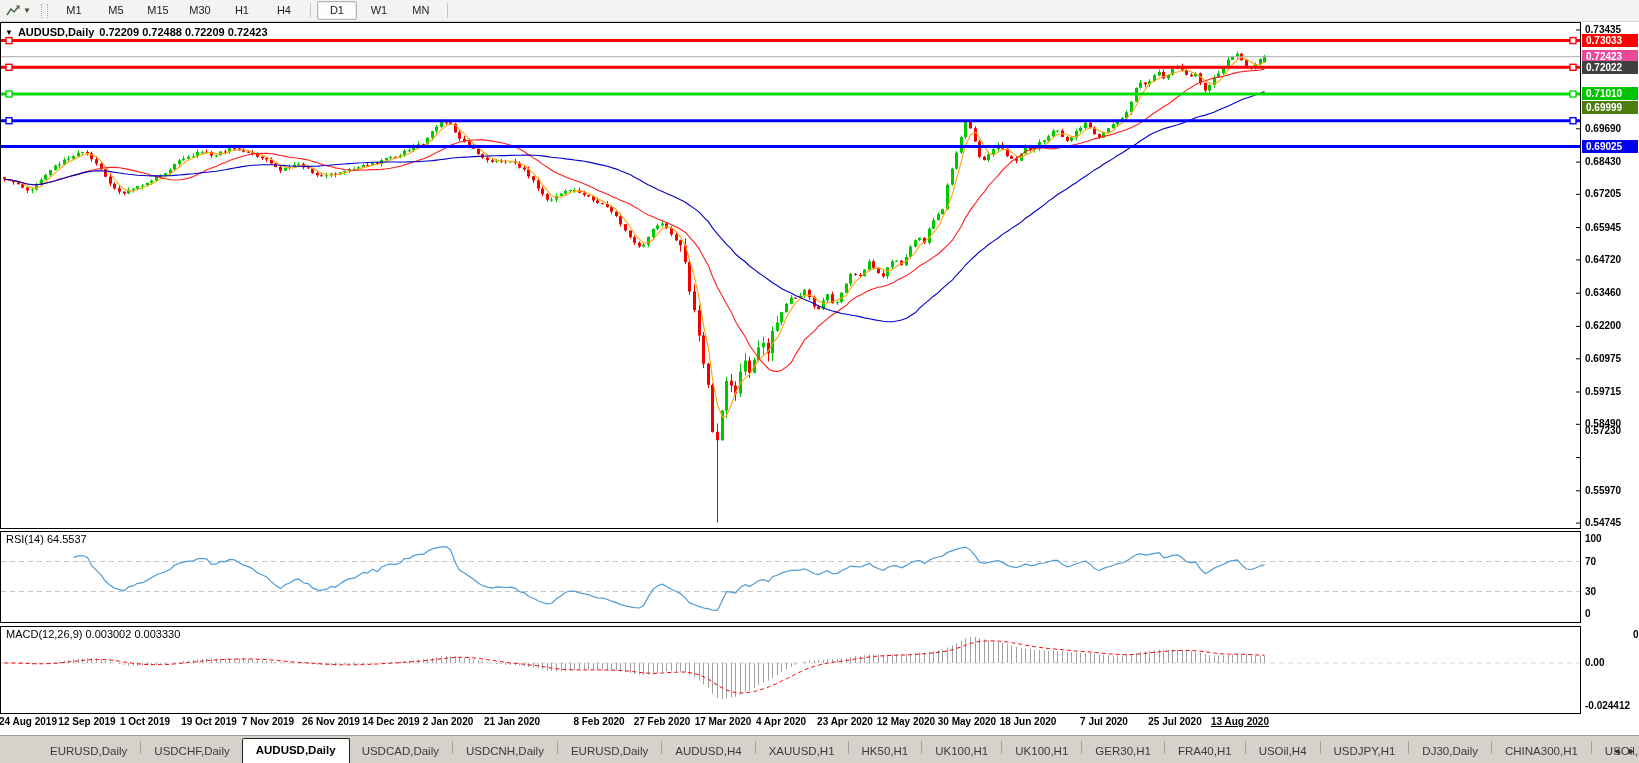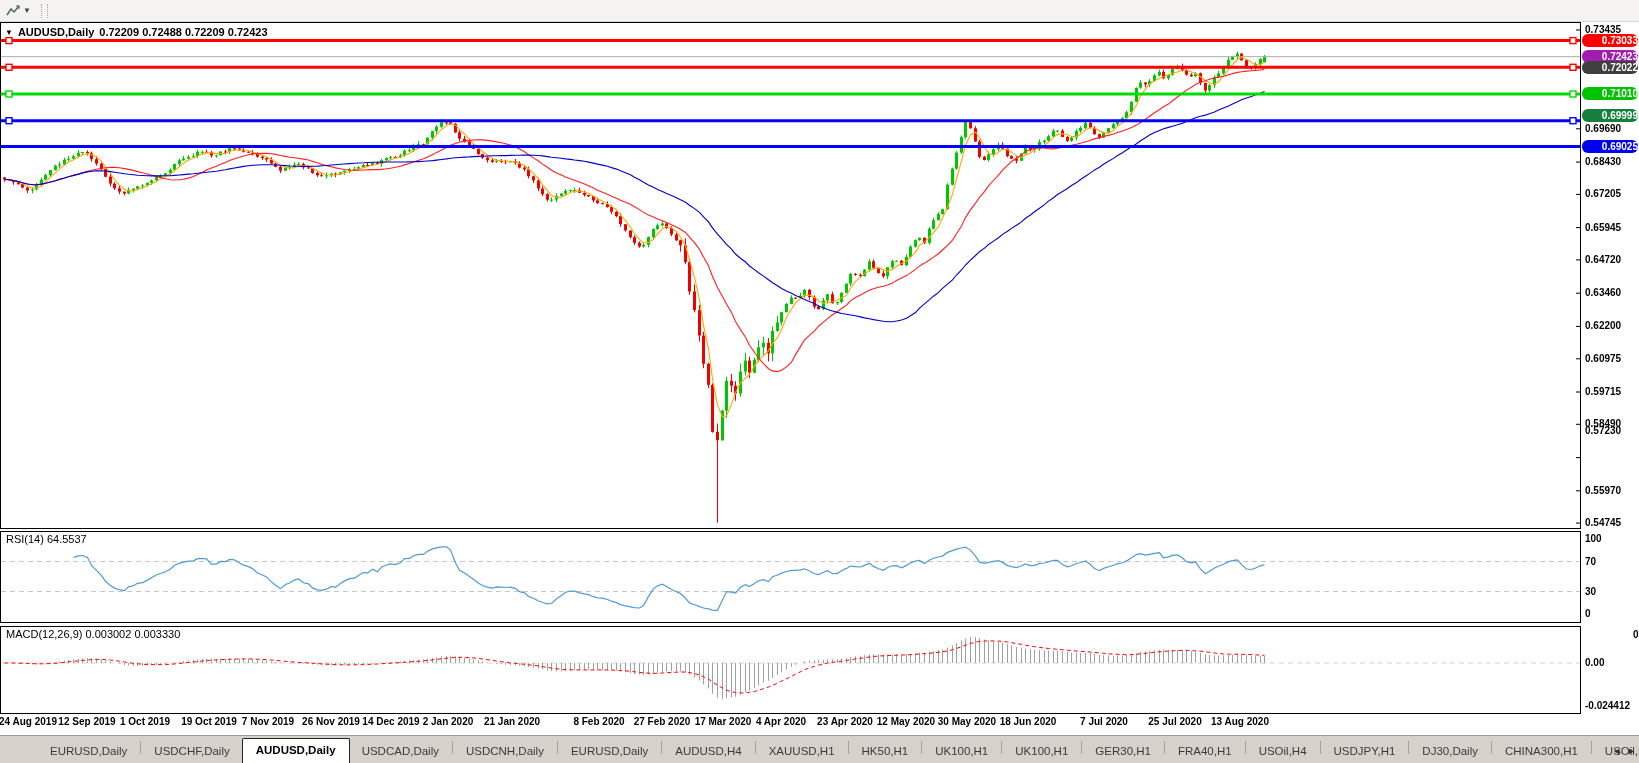--- a/index.html
+++ b/index.html
@@ -21,21 +21,21 @@
   .chart-title{position:absolute;left:5px;top:26px;z-index:2;font-size:11px;font-weight:700;color:#000;
                display:flex;align-items:center;gap:5px;}
   .collapse-icon{font-size:8px;color:#000;}
   .ind-label{position:absolute;left:6px;z-index:2;font-size:11px;color:#000;}
   .scroll-marker{position:absolute;left:1511px;top:16px;width:0;height:0;z-index:2;
                  border-left:5px solid transparent;border-right:5px solid transparent;border-bottom:6px solid #b9b9b9;}
   
   #right-axis{position:absolute;left:1581px;top:0;width:58px;height:735px;z-index:2;}
   .ytick{position:absolute;left:4px;font-size:10px;font-weight:700;color:#000;white-space:nowrap;}
   .ptag{position:absolute;left:1px;width:52px;height:13px;line-height:13px;font-size:10px;font-weight:700;
-        color:#fff;text-align:right;padding-left:4px;z-index:3;border-radius:6px;}
+        color:#fff;text-align:left;padding-left:4px;z-index:3;}
   
   #date-axis{position:absolute;left:0;top:716px;width:1581px;height:16px;z-index:2;}
   .xtick{position:absolute;top:0;font-size:10px;font-weight:700;color:#000;white-space:nowrap;transform:translateX(-50%);}
   
   .tabbar{position:absolute;left:0;top:735px;width:1639px;height:28px;background:#d6d2cb;
           border-top:1px solid #9e9a93;display:flex;align-items:flex-end;padding-left:38px;box-sizing:border-box;z-index:5;}
   .tab{font-size:11.5px;color:#3a3a3a;padding:4px 12px 6px 12px;cursor:pointer;white-space:nowrap;}
   .tab.active{background:#fff;border:1px solid #222;border-bottom:none;border-radius:2px 2px 0 0;
               font-weight:700;color:#000;padding:5px 13px 7px 13px;}
   .tabsep{width:1px;height:13px;background:#a6a29b;margin:0 1px 9px 1px;}
@@ -51,20 +51,33 @@
     <div class="tool-left">
       <span class="tool-icon">
         <svg width="14" height="12" viewBox="0 0 14 12">
             <path d="M1 10 L5 4 L8 7 L13 1" stroke="#4a6b4a" stroke-width="1.5" fill="none"></path>
             <path d="M10 1 L13 1 L13 4" stroke="#4a6b4a" stroke-width="1.2" fill="none"></path>
           </svg>
       </span>
       <span class="tool-caret">▼</span>
     </div>
     <div class="grip"></div>
+    <div id="tf-buttons" style="display:flex;align-items:center;">
+        <div class="tfbtn">M1</div>
+        <div class="tfbtn">M5</div>
+        <div class="tfbtn">M15</div>
+        <div class="tfbtn">M30</div>
+        <div class="tfbtn">H1</div>
+        <div class="tfbtn">H4</div>
+        <div class="tbsep"></div>
+        <div class="tfbtn active">D1</div>
+        <div class="tfbtn">W1</div>
+        <div class="tfbtn">MN</div>
+        <div class="tbsep"></div>
+      </div>
   </div>
 
   <div class="scroll-marker"></div>
 
   <svg id="chart-svg" width="1581" height="714">
       <rect x="0.5" y="22.5" width="1580" height="506" fill="#fff" stroke="#000" stroke-width="1"></rect>
       <rect x="0.5" y="531.5" width="1580" height="91" fill="#fff" stroke="#000" stroke-width="1"></rect>
       <rect x="0.5" y="626.5" width="1580" height="87" fill="#fff" stroke="#000" stroke-width="1"></rect>
       <line x1="1" y1="561.5" x2="1580" y2="561.5" stroke="#c6c6c6" stroke-width="1" stroke-dasharray="5,4"></line>
       <line x1="1" y1="591.5" x2="1580" y2="591.5" stroke="#c6c6c6" stroke-width="1" stroke-dasharray="5,4"></line>
@@ -974,24 +987,24 @@
       <div class="ytick" style="top: 484.818px;">0.55970</div>
       <div class="ytick" style="top: 517.14px;">0.54745</div>
       <div class="ytick" style="top: 533px;">100</div>
       <div class="ytick" style="top: 555.5px;">70</div>
       <div class="ytick" style="top: 585.5px;">30</div>
       <div class="ytick" style="top: 608px;">0</div>
       <div class="ytick" style="top: 628.981px; margin-left: 48px;">0.015741</div>
       <div class="ytick" style="top: 657px;">0.00</div>
       <div class="ytick" style="top: 700.453px;">-0.024412</div>
       <div class="ptag" style="top: 34.1069px; background: rgb(255, 0, 0);">0.73033</div>
-      <div class="ptag" style="top: 50.2018px; background: #a21caf;">0.72423</div>
+      <div class="ptag" style="top: 50.2018px; background: #ec4899;">0.72423</div>
       <div class="ptag" style="top: 60.7823px; background: #404040;">0.72022</div>
       <div class="ptag" style="top: 87.4842px; background: rgb(0, 196, 0);">0.71010</div>
-      <div class="ptag" style="top: 109px; background: #15803d;">0.69999</div>
+      <div class="ptag" style="top: 101px; background: #4d7c0f;">0.69999</div>
       <div class="ptag" style="top: 139.859px; background: rgb(0, 0, 238);">0.69025</div>
     </div>
   <div id="date-axis">
       <div class="xtick" style="left: 28px;">24 Aug 2019</div>
       <div class="xtick" style="left: 87px;">12 Sep 2019</div>
       <div class="xtick" style="left: 145px;">1 Oct 2019</div>
       <div class="xtick" style="left: 209px;">19 Oct 2019</div>
       <div class="xtick" style="left: 268px;">7 Nov 2019</div>
       <div class="xtick" style="left: 331px;">26 Nov 2019</div>
       <div class="xtick" style="left: 391px;">14 Dec 2019</div>
@@ -1000,21 +1013,21 @@
       <div class="xtick" style="left: 599px;">8 Feb 2020</div>
       <div class="xtick" style="left: 662px;">27 Feb 2020</div>
       <div class="xtick" style="left: 723px;">17 Mar 2020</div>
       <div class="xtick" style="left: 781px;">4 Apr 2020</div>
       <div class="xtick" style="left: 845px;">23 Apr 2020</div>
       <div class="xtick" style="left: 906px;">12 May 2020</div>
       <div class="xtick" style="left: 967px;">30 May 2020</div>
       <div class="xtick" style="left: 1028px;">18 Jun 2020</div>
       <div class="xtick" style="left: 1104px;">7 Jul 2020</div>
       <div class="xtick" style="left: 1175px;">25 Jul 2020</div>
-      <div class="xtick" style="left: 1240px;">13 Aug 2020</div>
+      <div class="xtick" style="left: 1240px; text-decoration: underline;">13 Aug 2020</div>
     </div>
 
   <div class="tabbar">
     <div id="tab-items" style="display:flex;align-items:flex-end;">
         <div class="tab">EURUSD,Daily</div>
         <div class="tabsep"></div>
         <div class="tab">USDCHF,Daily</div>
         <div class="tab active">AUDUSD,Daily</div>
         <div class="tab">USDCAD,Daily</div>
         <div class="tabsep"></div>

